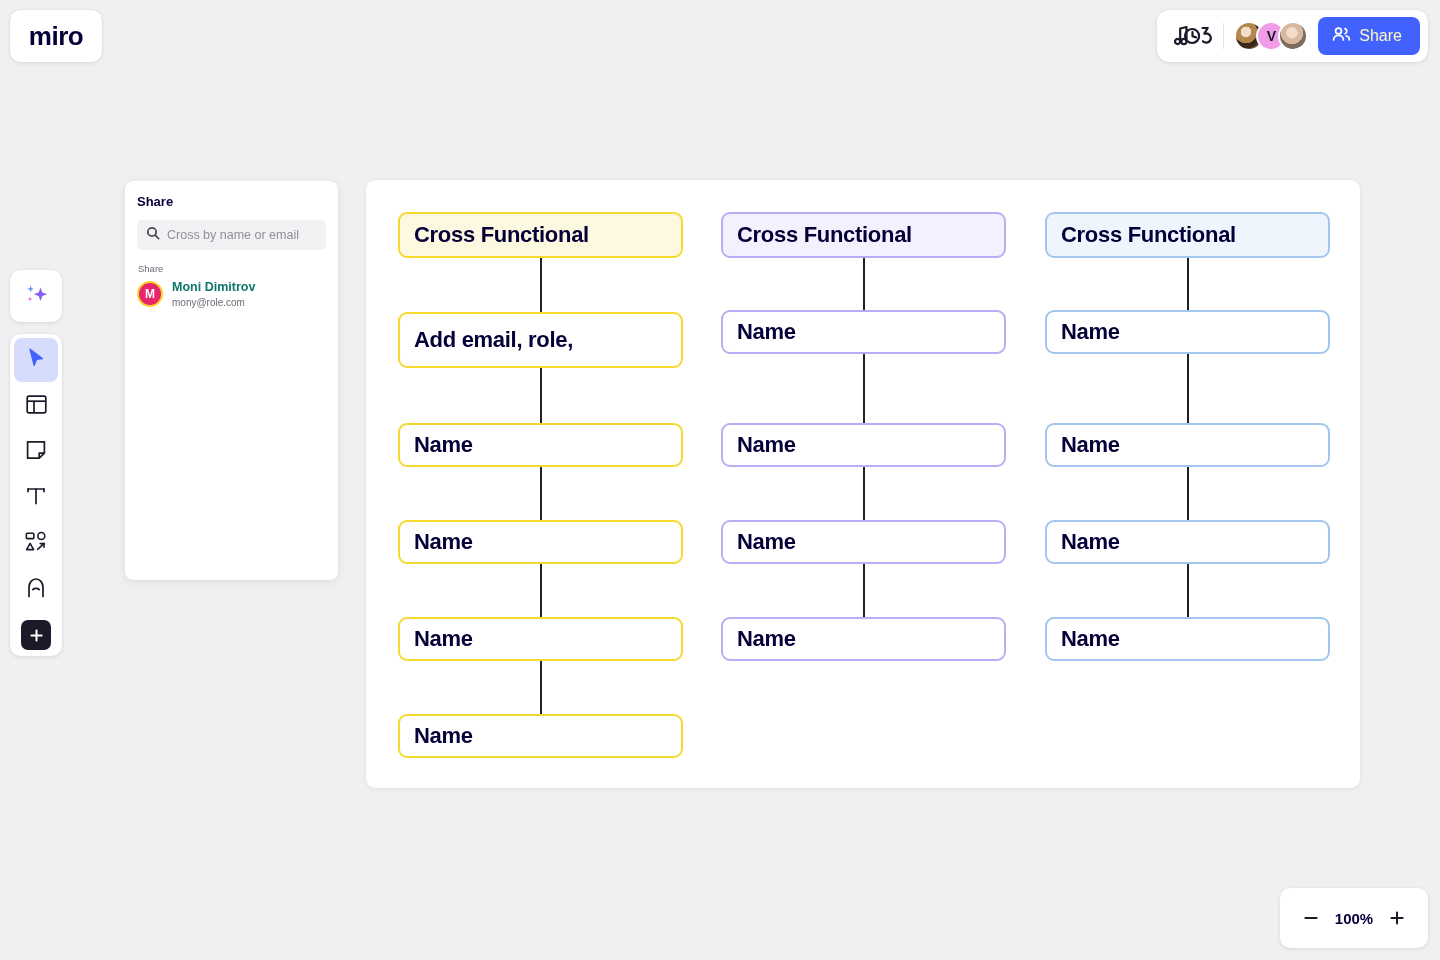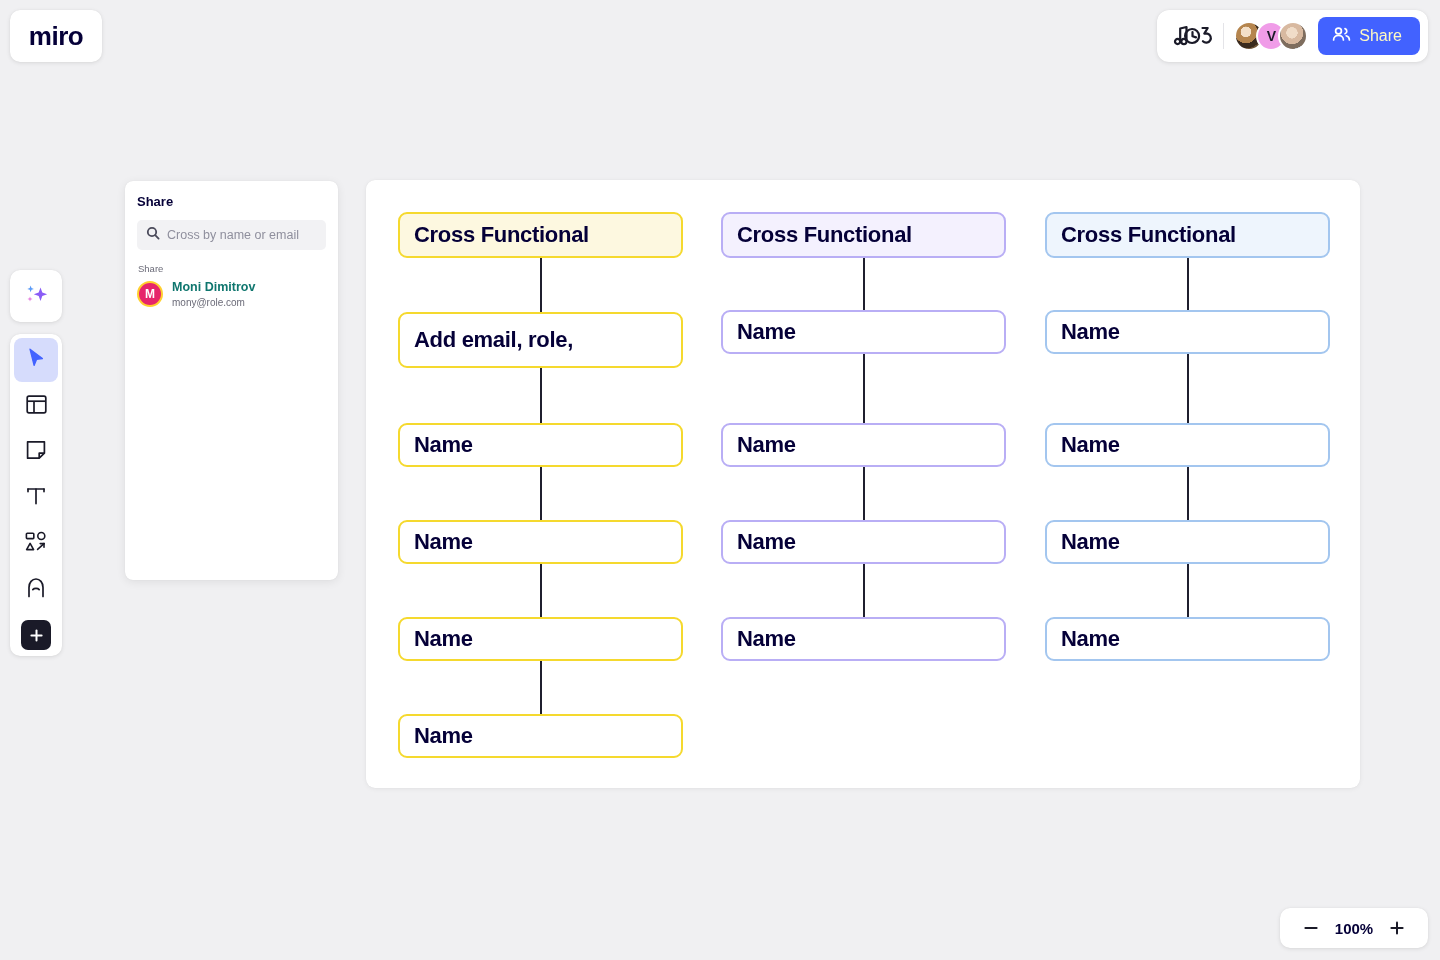--- a/index.html
+++ b/index.html
@@ -210,21 +210,21 @@
     position: absolute;
     width: 2px;
     background: #1f1f2e;
     z-index: 1;
   }
 
   
   .zoom-ctl {
     position: absolute;
     right: 12px; bottom: 12px;
-    width: 148px; height: 40px;
+    width: 148px; height: 60px;
     background: #ffffff;
     border-radius: 10px;
     box-shadow: 0 1px 4px rgba(0,0,0,0.10), 0 0 1px rgba(0,0,0,0.08);
     display: flex; align-items: center; justify-content: space-between;
     padding: 0 18px;
   }
   .zoom-btn {
     width: 26px; height: 26px;
     display: flex; align-items: center; justify-content: center;
     cursor: pointer;

